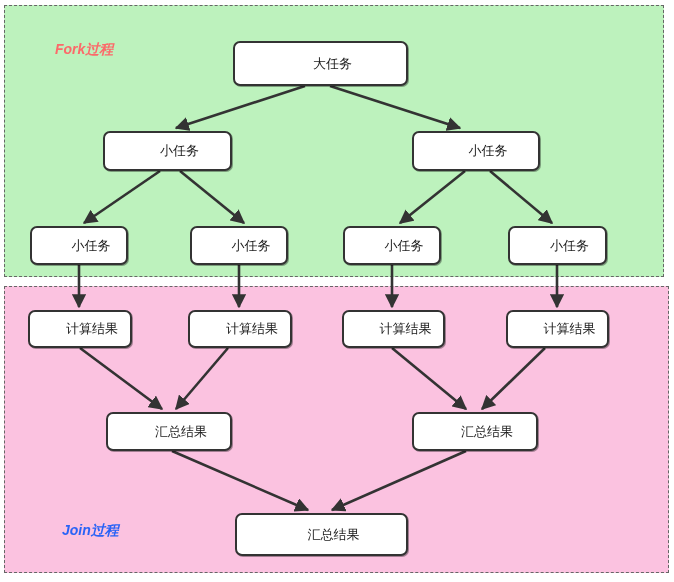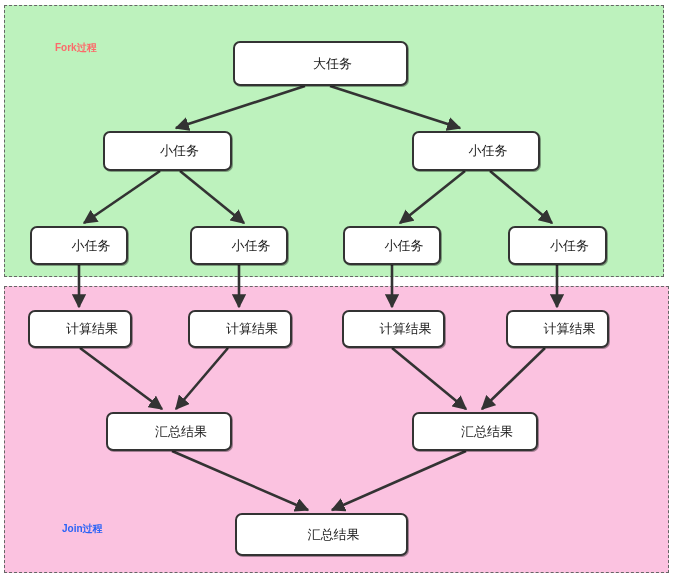--- a/index.html
+++ b/index.html
@@ -30,23 +30,24 @@
   #join-panel {
     left: 4px;
     top: 286px;
     width: 665px;
     height: 287px;
     background: #fbc2e0;
   }
   .panel-label {
     position: absolute;
     font-weight: bold;
-    font-size: 10px;
+    font-size: 14px;
     letter-spacing: 0px;
     white-space: nowrap;
+    font-style: italic;
   }
   #fork-label {
     left: 55px;
     top: 41px;
     color: #fc6a6a;
   }
   #join-label {
     left: 62px;
     top: 522px;
     color: #2a63f6;

